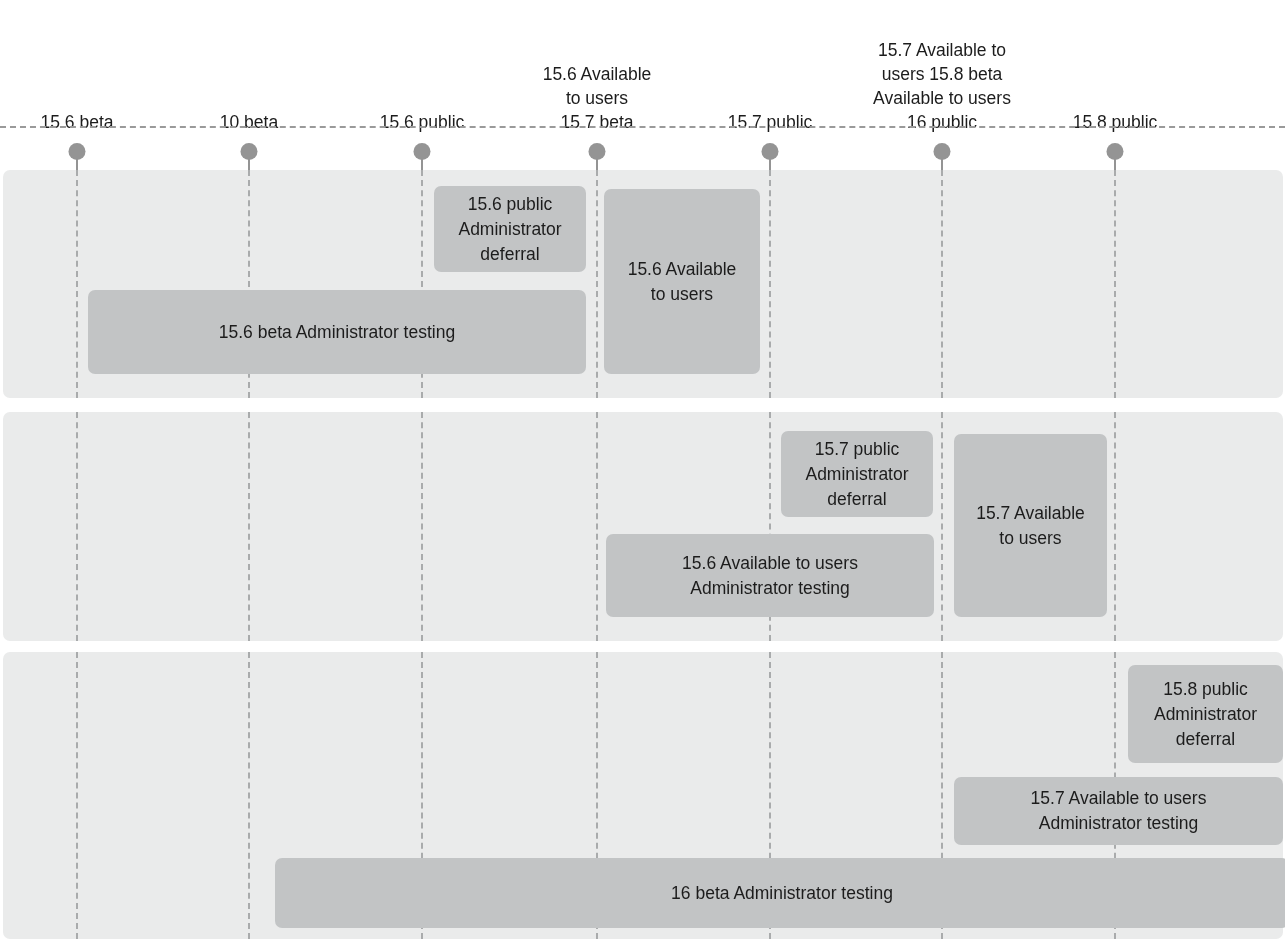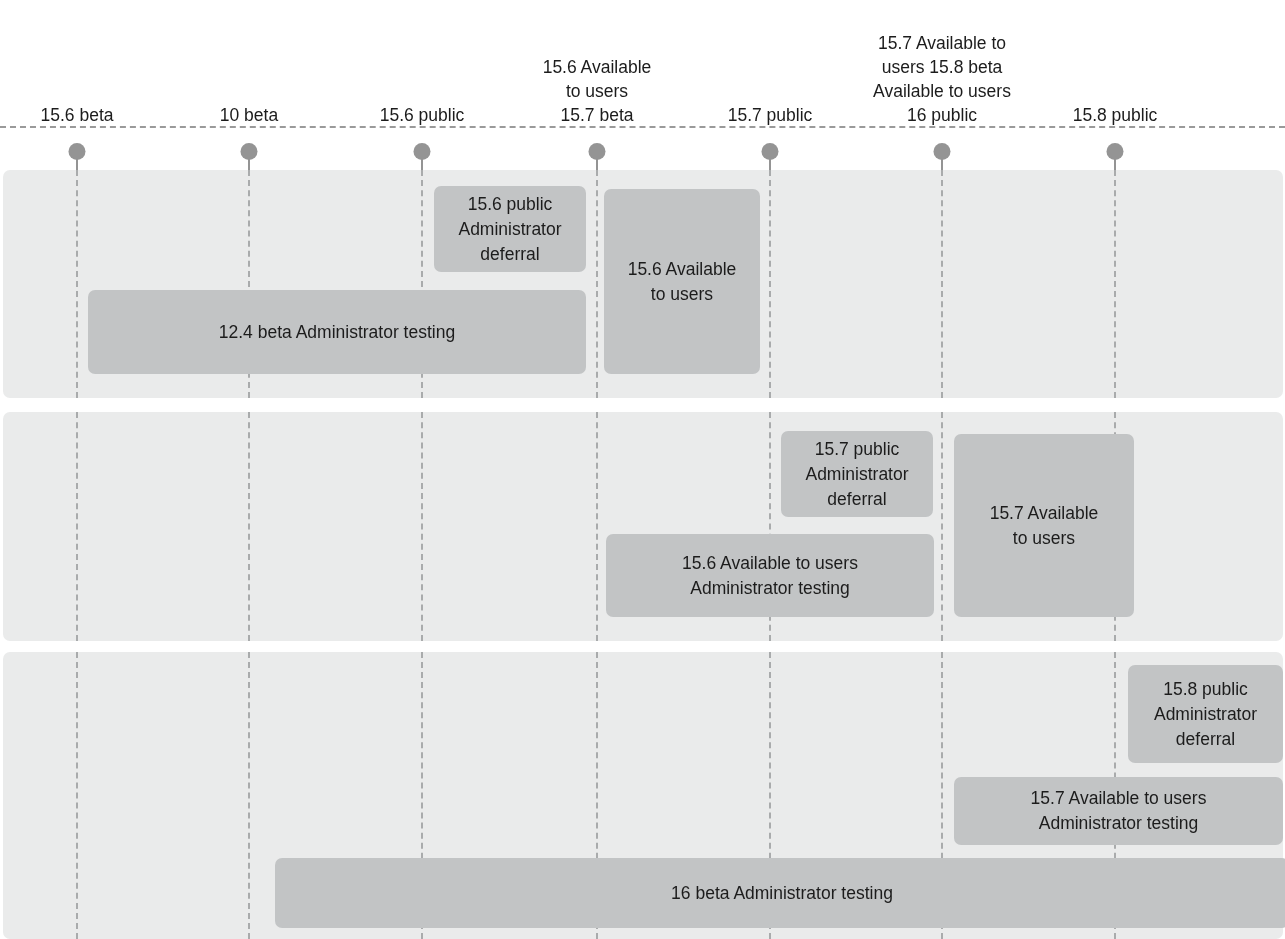--- a/index.html
+++ b/index.html
@@ -24,21 +24,21 @@
     position: absolute;
     text-align: center;
     font-size: 17.5px;
     line-height: 24px;
     color: #1c1c1c;
     white-space: pre-line;
     bottom: 0;
   }
   .milestone-label-wrap {
     position: absolute;
-    top: 4px;
+    top: 11px;
     height: 126px;
   }
 
   
   .axis-dashed {
     position: absolute;
     left: 0;
     right: 0;
     top: 126px;
     height: 0;
@@ -158,34 +158,34 @@
         <div class="gridline" style="left: 419px; top: 0px; height: 228px;"></div>
         <div class="gridline" style="left: 594px; top: 0px; height: 228px;"></div>
         <div class="gridline" style="left: 767px; top: 0px; height: 228px;"></div>
         <div class="gridline" style="left: 939px; top: 0px; height: 228px;"></div>
         <div class="gridline" style="left: 1112px; top: 0px; height: 228px;"></div>
         <div class="bar" style="left: 431px; top: 16px; width: 152px; height: 86px;"><span>15.6 public
 Administrator
 deferral</span></div>
         <div class="bar" style="left: 601px; top: 19px; width: 156px; height: 185px;"><span>15.6 Available
 to users</span></div>
-        <div class="bar" style="left: 85px; top: 120px; width: 498px; height: 84px;"><span>12.4 beta Administrator testing</span></div>
+        <div class="bar" style="left: 85px; top: 120px; width: 498px; height: 84px;"><span>15.6 beta Administrator testing</span></div>
       </div>
       <div class="lane" style="top: 412px; height: 229px;">
         <div class="gridline" style="left: 74px; top: 0px; height: 229px;"></div>
         <div class="gridline" style="left: 246px; top: 0px; height: 229px;"></div>
         <div class="gridline" style="left: 419px; top: 0px; height: 229px;"></div>
         <div class="gridline" style="left: 594px; top: 0px; height: 229px;"></div>
         <div class="gridline" style="left: 767px; top: 0px; height: 229px;"></div>
         <div class="gridline" style="left: 939px; top: 0px; height: 229px;"></div>
         <div class="gridline" style="left: 1112px; top: 0px; height: 229px;"></div>
         <div class="bar" style="left: 778px; top: 19px; width: 152px; height: 86px;"><span>15.7 public
 Administrator
 deferral</span></div>
-        <div class="bar" style="left: 951px; top: 22px; width: 180px; height: 183px;"><span>15.7 Available
+        <div class="bar" style="left: 951px; top: 22px; width: 153px; height: 183px;"><span>15.7 Available
 to users</span></div>
         <div class="bar" style="left: 603px; top: 122px; width: 328px; height: 83px;"><span>15.6 Available to users
 Administrator testing</span></div>
       </div>
       <div class="lane" style="top: 652px; height: 287px;">
         <div class="gridline" style="left: 74px; top: 0px; height: 287px;"></div>
         <div class="gridline" style="left: 246px; top: 0px; height: 287px;"></div>
         <div class="gridline" style="left: 419px; top: 0px; height: 287px;"></div>
         <div class="gridline" style="left: 594px; top: 0px; height: 287px;"></div>
         <div class="gridline" style="left: 767px; top: 0px; height: 287px;"></div>

